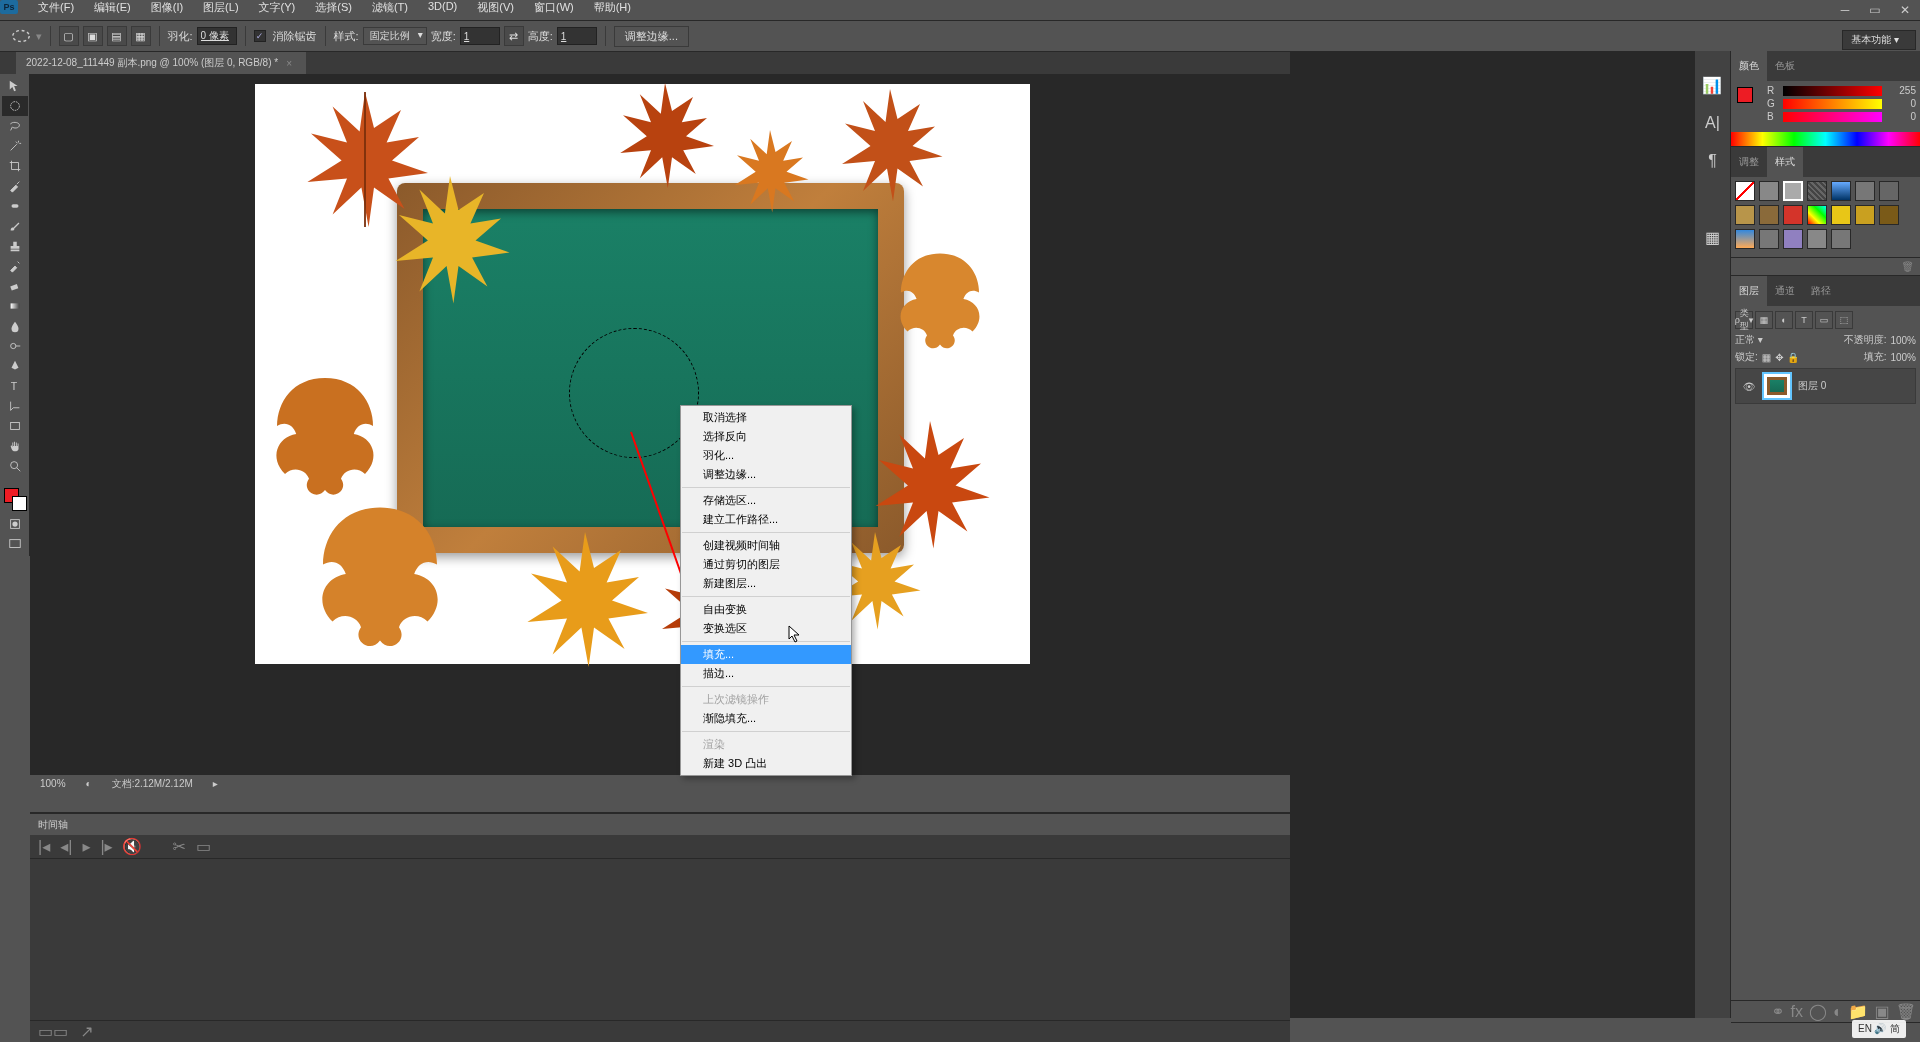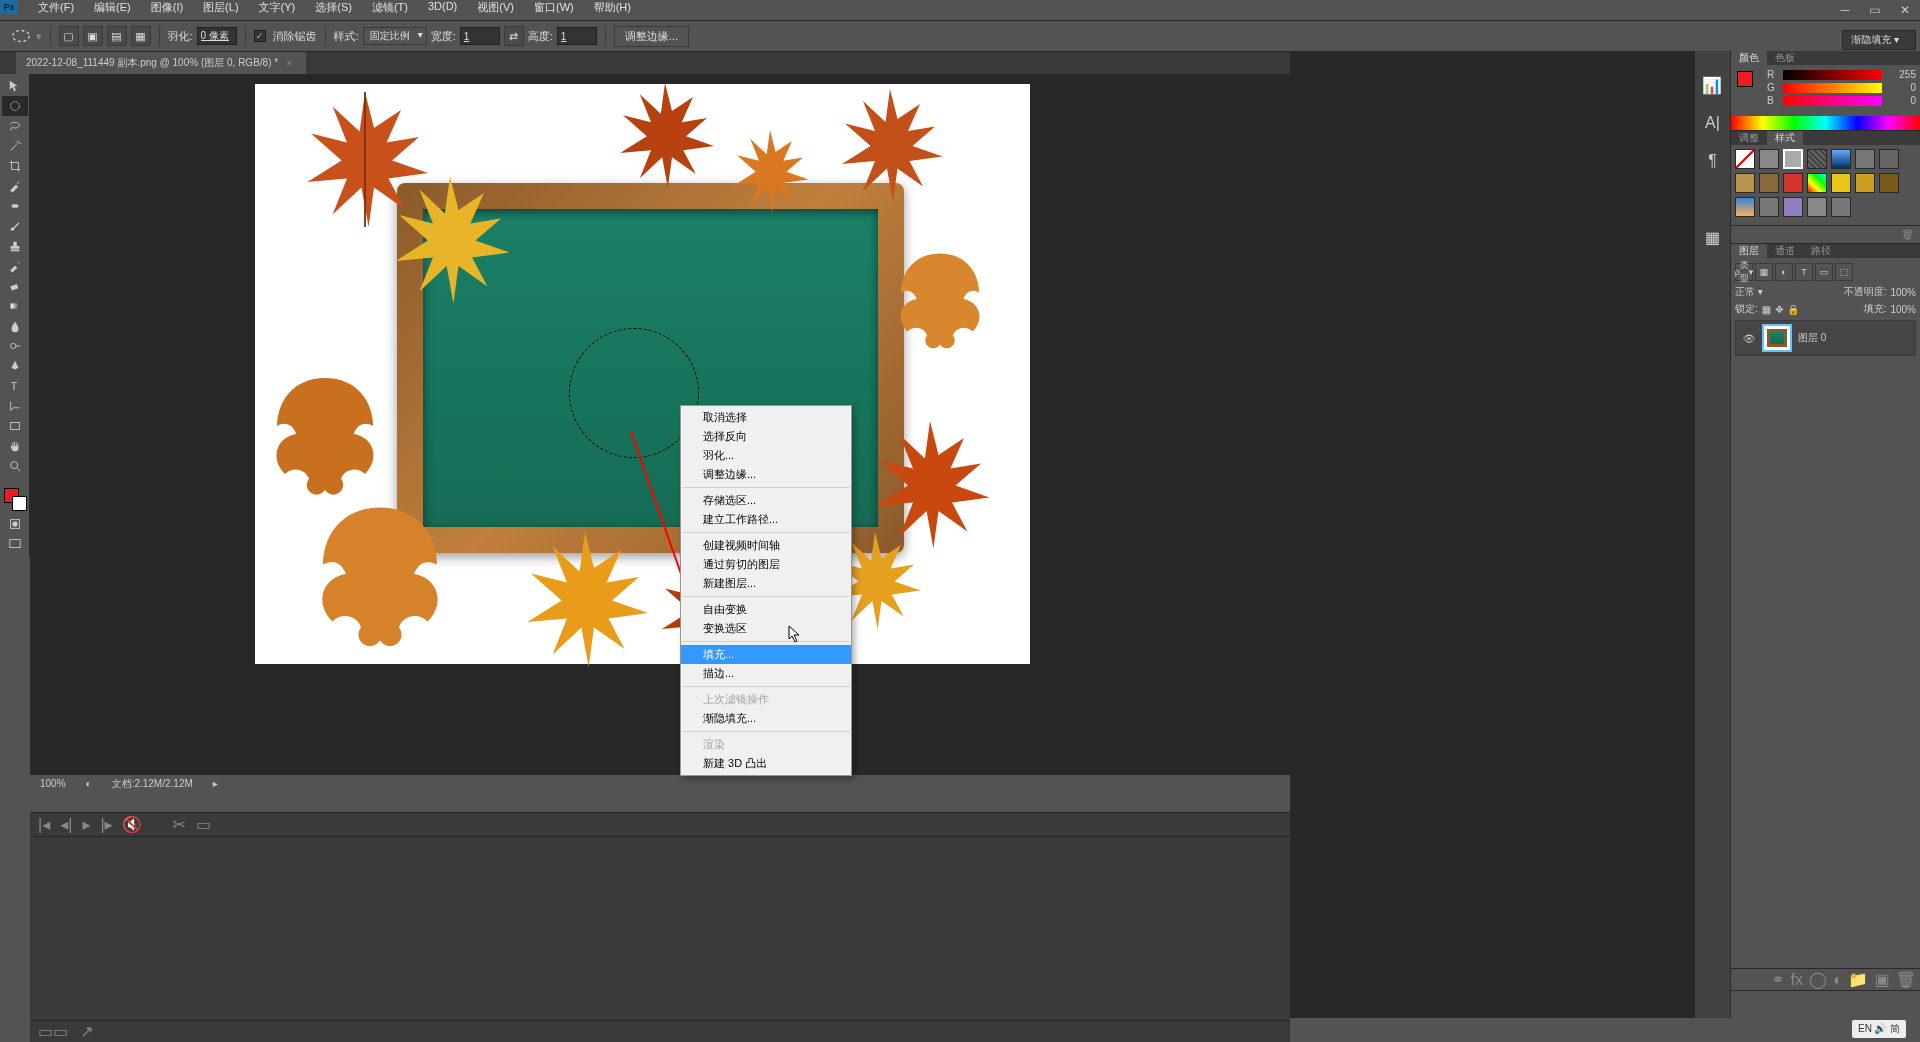--- a/index.html
+++ b/index.html
@@ -56,21 +56,21 @@
 .context-menu .sep { height: 1px; background: #d0d0d0; margin: 3px 1px; }
 
 .cursor-arrow { position: absolute; left: 788px; top: 625px; z-index: 100; }
 
 
 .right-col { position: absolute; right: 0; top: 51px; width: 190px; bottom: 24px; background: #535353; border-left: 1px solid #282828; }
 .right-mini { position: absolute; right: 190px; top: 51px; width: 36px; bottom: 24px; background: #424242; border-left: 1px solid #282828; padding-top: 24px; display: flex; flex-direction: column; align-items: center; gap: 18px; }
 .right-mini .mini-icon { width: 20px; height: 20px; display: flex; align-items: center; justify-content: center; color: #ccc; }
 
 .panel { border-bottom: 1px solid #282828; }
-.panel-tabs { height: 14px; display: flex; background: #3a3a3a; font-size: 10px; color: #999; align-items: flex-end; }
+.panel-tabs { height: 30px; display: flex; background: #3a3a3a; font-size: 10px; color: #999; align-items: flex-end; }
 .panel-tab { padding: 2px 8px; background: #3a3a3a; height: 100%; display: flex; align-items: center; }
 .panel-tab.active { background: #535353; color: #ddd; }
 .panel-body { padding: 4px; font-size: 10px; color: #ccc; }
 
 .color-panel .rgb-row { display: flex; align-items: center; gap: 6px; margin-bottom: 2px; }
 .color-panel .rgb-label { width: 10px; }
 .color-slider { flex: 1; height: 10px; position: relative; }
 .color-val { width: 28px; text-align: right; }
 .color-ramp { height: 14px; background: linear-gradient(to right, red, yellow, lime, cyan, blue, magenta, red); margin-top: 4px; }
 .fg-bg-swatch { width: 26px; height: 26px; position: relative; }
@@ -140,21 +140,21 @@
   <span>样式:</span>
   <div class="dropdown"><span>固定比例</span> <span style="position:absolute;right:3px;">▾</span></div>
   <span>宽度:</span>
   <input class="input-field" value="1" style="">
   <div class="small-btn">⇄</div>
   <span>高度:</span>
   <input class="input-field" value="1" style="">
   <div class="sep"></div>
   <div class="btn-refine">调整边缘...</div>
 </div>
-<div class="right-top-options"><span>渐隐填充</span> ▾</div>
+<div class="right-top-options"><span>基本功能</span> ▾</div>
 
 <div class="doctabs">
   <div class="doctab">
     <span>2022-12-08_111449 副本.png @ 100% (图层 0, RGB/8) *</span>
     <span class="close-x">×</span>
   </div>
 </div>
 
 <div class="tools-panel">
   <div class="tool">
@@ -368,20 +368,21 @@
   <div class="sep"></div>
   <div class="item disabled">渲染</div>
   <div class="item">新建 3D 凸出</div>
 </div>
 
 <svg class="cursor-arrow" width="16" height="20">
   <path d="M1 1 L1 14 L4 11 L7 17 L9 16 L6 10 L11 10 Z" fill="#fff" stroke="#000" stroke-width="1"></path>
 </svg>
 
 <div class="timeline-panel">
+  <div class="timeline-header">时间轴</div>
   <div class="timeline-controls">
     <span>|◂</span>
     <span>◂|</span>
     <span>▸</span>
     <span>|▸</span>
     <span>🔇</span>
     <span style="margin-left:20px">✂</span>
     <span>▭</span>
   </div>
   <div style="position:absolute;bottom:0;left:0;right:0;height:22px;border-top:1px solid #282828;display:flex;align-items:center;padding-left:8px;color:#888;gap:12px;">

